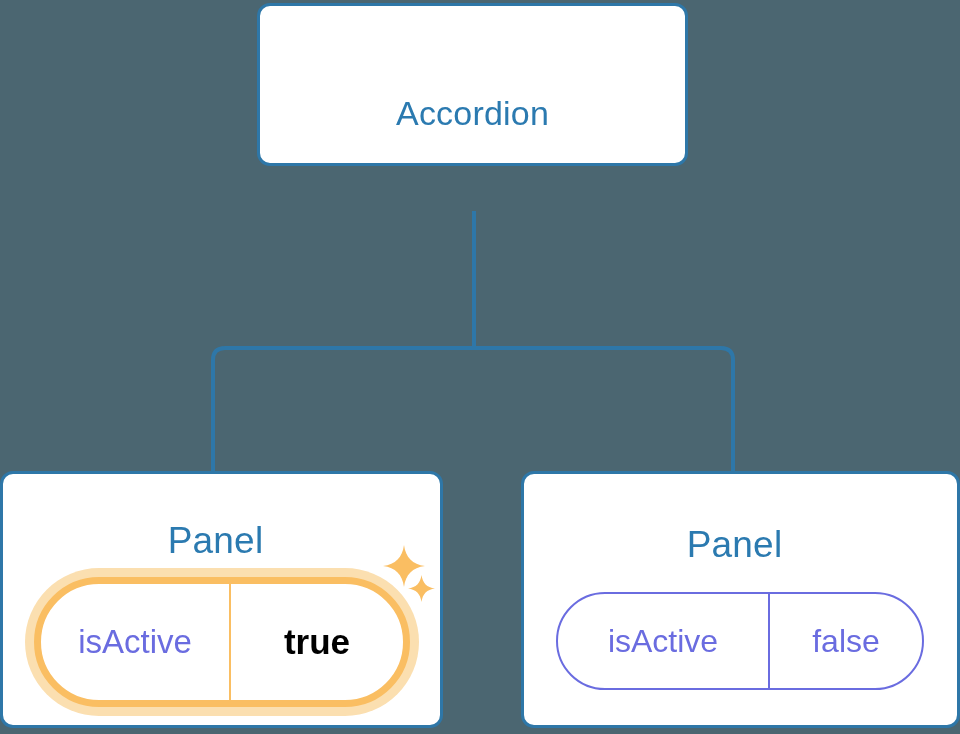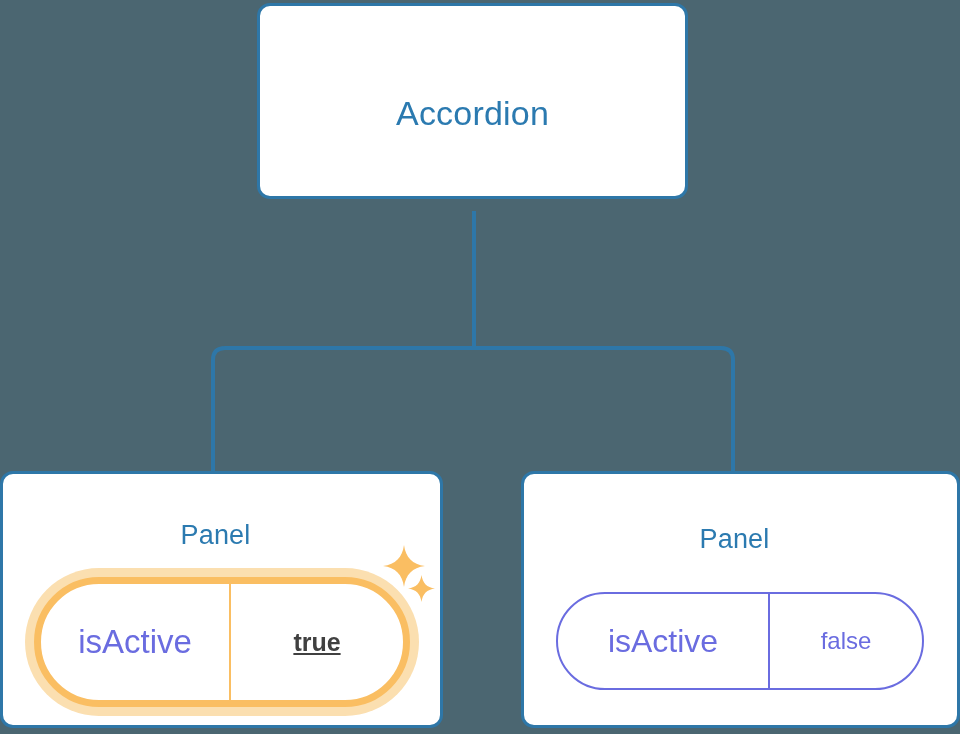--- a/index.html
+++ b/index.html
@@ -48,42 +48,42 @@
     text-align: center;
     letter-spacing: 0.2px;
     white-space: nowrap;
   }
 
   
   #root-node {
     left: 257px;
     top: 3px;
     width: 431px;
-    height: 196px;
+    height: 163px;
   }
   #root-node .node-title {
     position: absolute;
     left: 0;
     right: 0;
     top: 88px;
   }
 
   
   .panel-node {
     top: 471px;
     height: 257px;
   }
   #panel-left  { left: 0px;   width: 443px; }
   #panel-right { left: 521px; width: 439px; }
 
   .panel-node .node-title {
     position: absolute;
     left: 0;
     right: 12px;
-    font-size: 27px;
+    font-size: 37px;
   }
   #panel-left  .node-title { top: 46px; }
   #panel-right .node-title { top: 50px; }
 
   
   .pill {
     position: absolute;
     display: flex;
     align-items: stretch;
     background: #ffffff;
@@ -111,24 +111,23 @@
   }
   #pill-left .pill-key {
     width: 190px;
     border-right: 2px solid #fabe62;
     color: #6a6ce0;
     font-size: 33px;
     font-weight: 400;
   }
   #pill-left .pill-val {
     flex: 1;
-    color: #404040;
-    font-size: 25px;
+    color: #000000;
+    font-size: 35px;
     font-weight: 700;
-    text-decoration: underline;
   }
 
   
   #pill-right {
     left: 556px;
     top: 592px;
     width: 368px;
     height: 98px;
     border: 2px solid #6a6ce0;
     border-radius: 49px;
@@ -136,21 +135,21 @@
   #pill-right .pill-key {
     width: 212px;
     border-right: 2px solid #6a6ce0;
     color: #6a6ce0;
     font-size: 32px;
     font-weight: 400;
   }
   #pill-right .pill-val {
     flex: 1;
     color: #6a6ce0;
-    font-size: 24px;
+    font-size: 32px;
     font-weight: 400;
   }
 
   
   .sparkle {
     position: absolute;
     pointer-events: none;
   }
   #sparkle-large { left: 383px; top: 545px; width: 42px;  height: 42px; }
   #sparkle-small { left: 408px; top: 575px; width: 27px;  height: 27px; }

